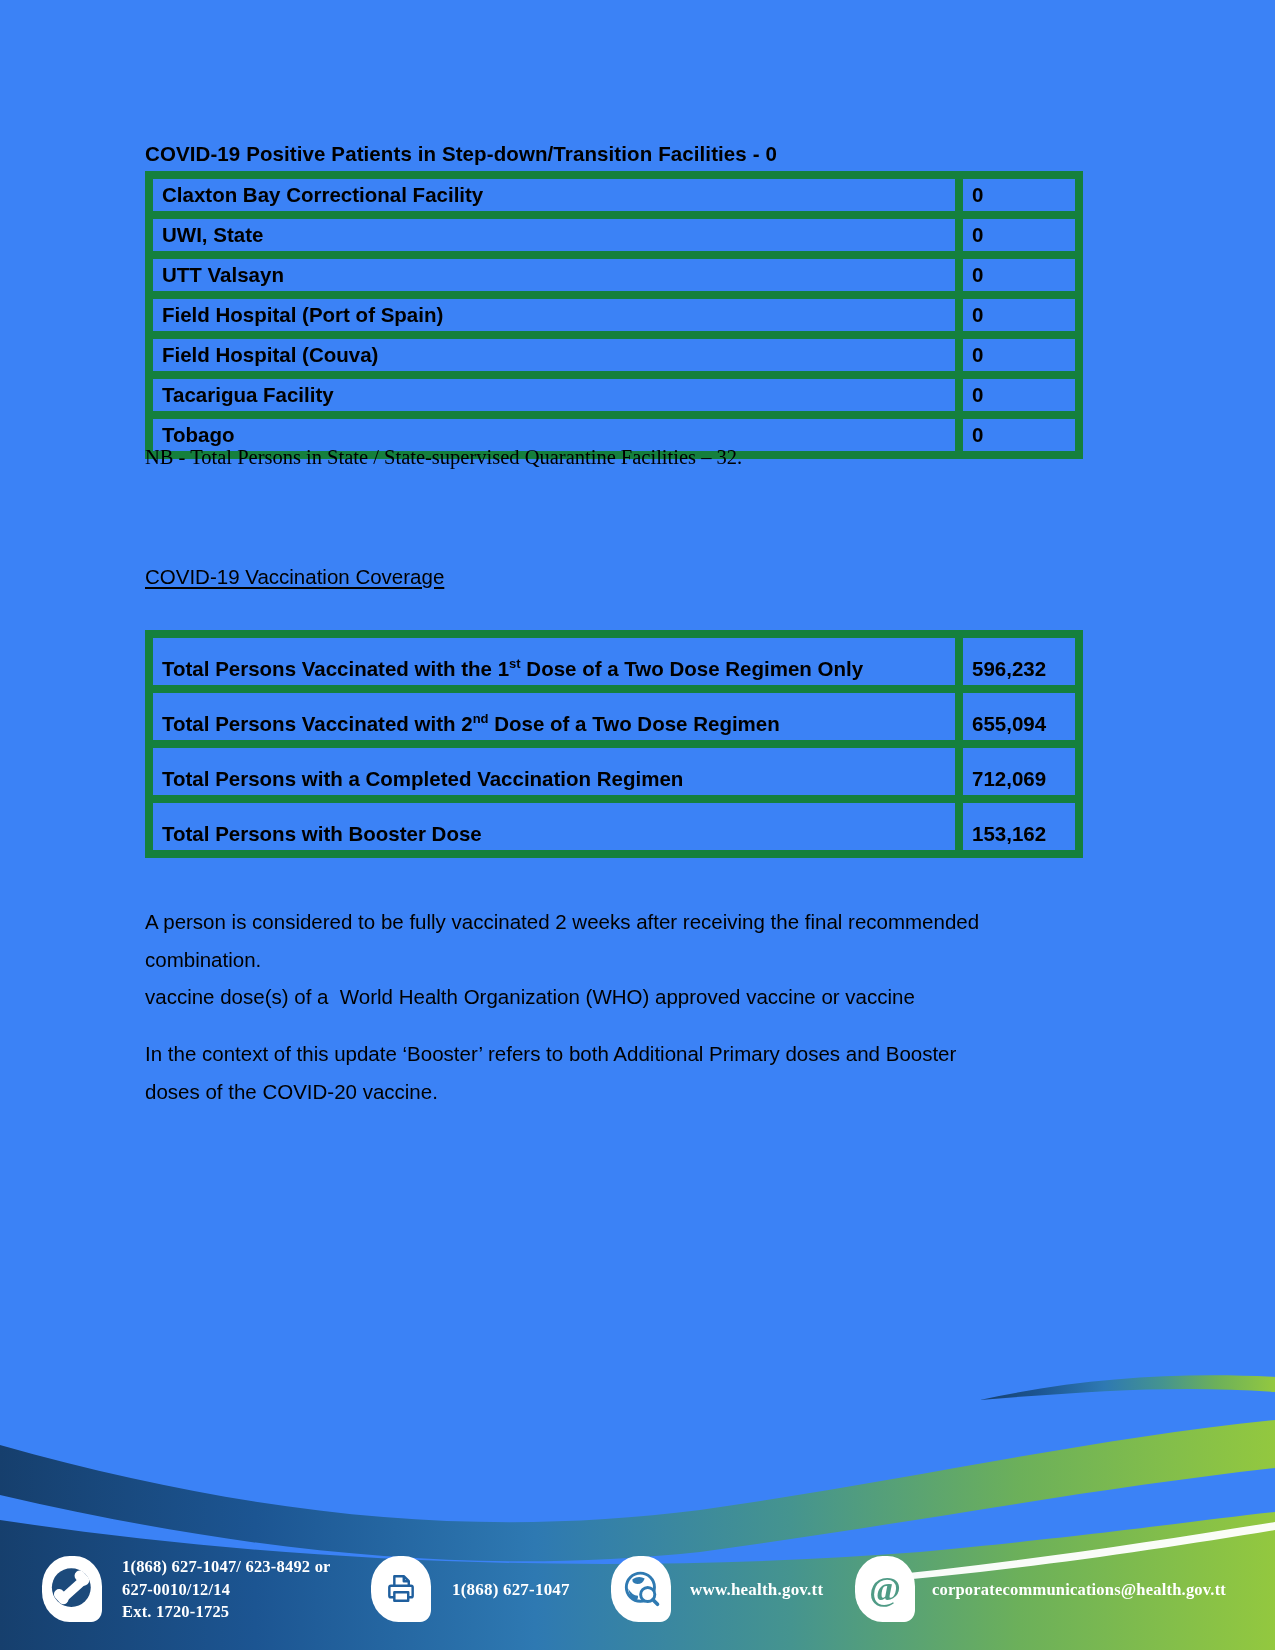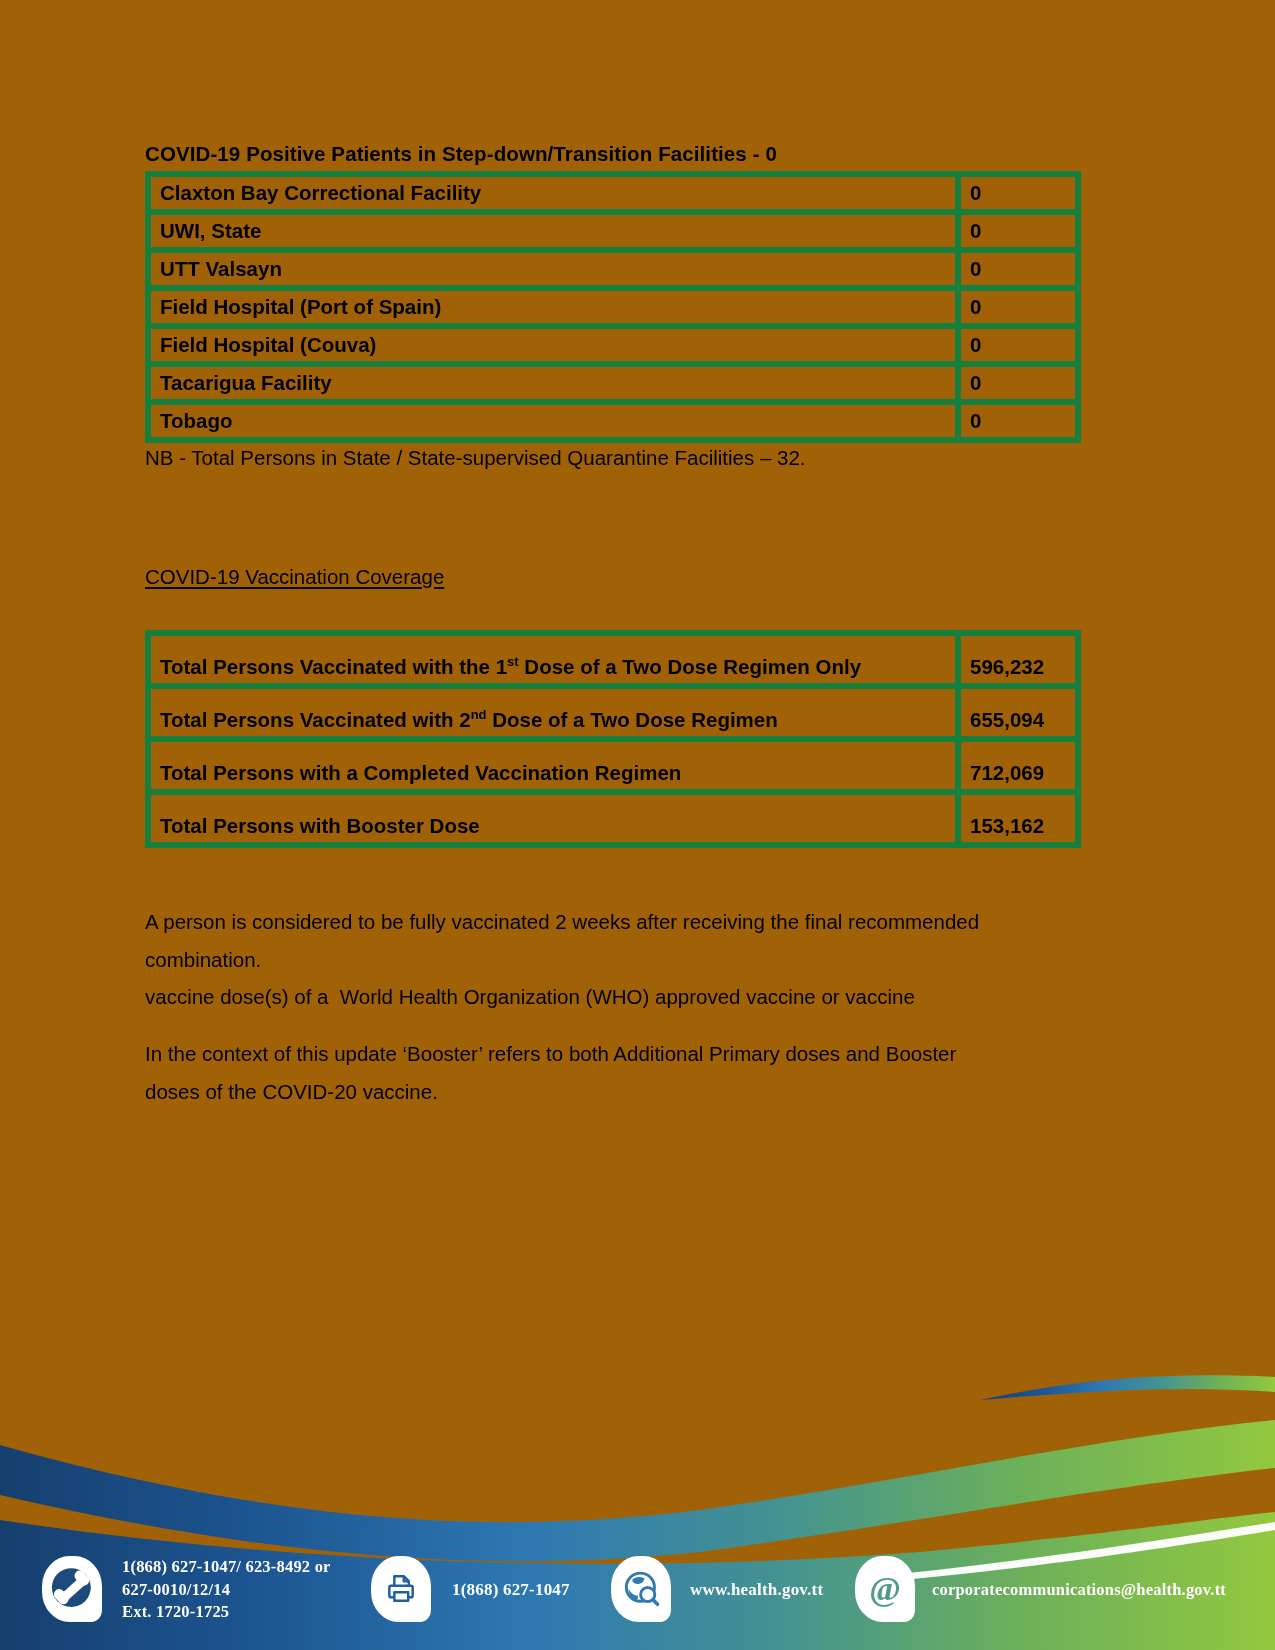--- a/index.html
+++ b/index.html
@@ -1,27 +1,27 @@
 <!DOCTYPE html>
 <html><head>
 <meta charset="utf-8">
 <style>
   html,body{margin:0;padding:0;background:#e8e8e8;}
   .page{
-    position:relative;width:1275px;height:1650px;background:#a16207;
+    position:relative;width:1275px;height:1650px;background:#3b82f6;
     overflow:hidden;font-family:"Liberation Sans",sans-serif;color:#000;
     margin:0 auto;
   }
   .abs{position:absolute;}
   .doc-title{font-size:20.5px;font-weight:bold;letter-spacing:.1px;}
   .section-heading{font-size:20.5px;text-decoration:underline;text-underline-offset:3px;}
-  .note{font-size:20.5px;}
+  .note{font-size:20.5px;font-family:Liberation Serif, serif;}
   table.doc-table{border-collapse:collapse;table-layout:fixed;width:930px;}
   table.doc-table td{
-    border:6px solid #15803d;font-weight:bold;font-size:20.5px;
+    border:8px solid #15803d;font-weight:bold;font-size:20.5px;
     padding:1px 8px 2px 9px;line-height:29px;vertical-align:middle;
     overflow:hidden;
   }
   table.doc-table.vac td{vertical-align:top;padding-top:16px;}
   table.doc-table td.cell-value{padding-left:9px;}
   td sup{font-size:13px;line-height:0;}
   .para{font-size:20.5px;line-height:37.6px;}
   .para > div{white-space:pre-wrap;}
   
   .footer-wave{left:0;bottom:0;width:1275px;height:280px;}

